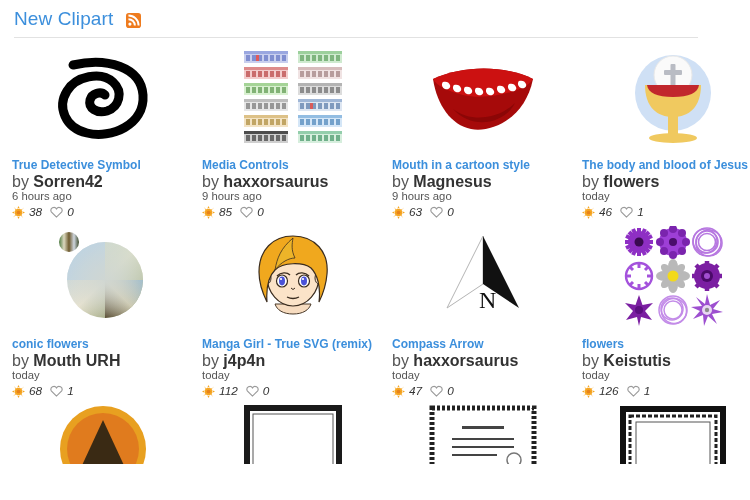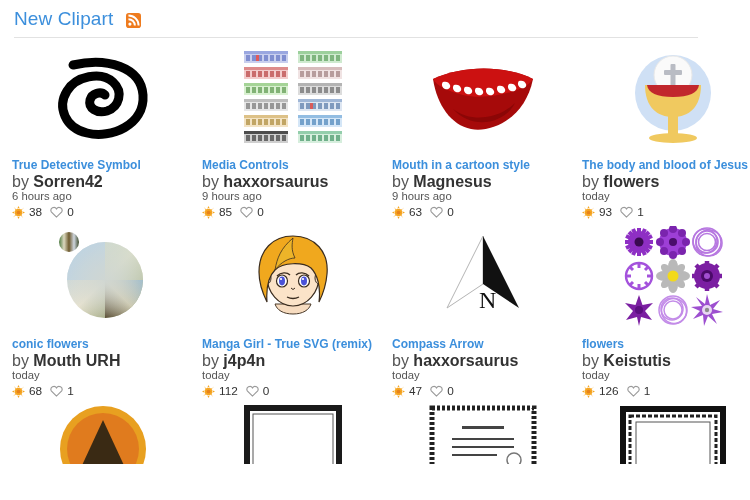--- a/index.html
+++ b/index.html
@@ -74,21 +74,21 @@
     line-height: 14px;
   }
   .stats {
     display: flex;
     align-items: center;
     gap: 4px;
     margin-top: 2px;
     font-size: 11.8px;
     color: #333333;
   }
-  .stats .num { margin-right: 4px; }
+  .stats .num { margin-right: 4px; font-style: italic; }
   .sun-icon { width: 13px; height: 13px; display: block; }
   .heart-icon { width: 13px; height: 12px; display: block; }
 
   
   .row3 .thumb-wrap { height: 60px; align-items: flex-start; overflow: hidden; }
 </style>
 </head>
 <body>
 
 <div class="page">
@@ -401,21 +401,21 @@
       <div class="stats">
         <span class="sun-icon">
           <svg viewBox="0 0 16 16" width="13" height="13">
             <g fill="#f5a623">
               <circle cx="8" cy="8" r="4.6"></circle>
               <path d="M8 0l1.5 3.2L8 2.6 6.5 3.2zM8 16l1.5-3.2L8 13.4l-1.5-.6zM0 8l3.2-1.5L2.6 8l.6 1.5zM16 8l-3.2-1.5.6 1.5-.6 1.5zM2.3 2.3l3 1.6-1 1-1.6-3zM13.7 13.7l-3-1.6 1-1 1.6 3zM13.7 2.3l-1.6 3-1-1 3-1.6zM2.3 13.7l1.6-3 1 1-3 1.6z"></path>
             </g>
             <circle cx="8" cy="8" r="2.3" fill="#e8821a"></circle>
           </svg>
         </span>
-        <span class="num">93</span>
+        <span class="num">46</span>
         <span class="heart-icon">
           <svg viewBox="0 0 16 14" width="13" height="12">
             <path d="M8 13.2 1.6 6.8A3.7 3.7 0 0 1 8 3.1a3.7 3.7 0 0 1 6.4 3.7z" fill="none" stroke="#9a9a9a" stroke-width="1.4"></path>
           </svg>
         </span>
         <span class="num">1</span>
       </div>
     </div>
 
     <div class="card">

